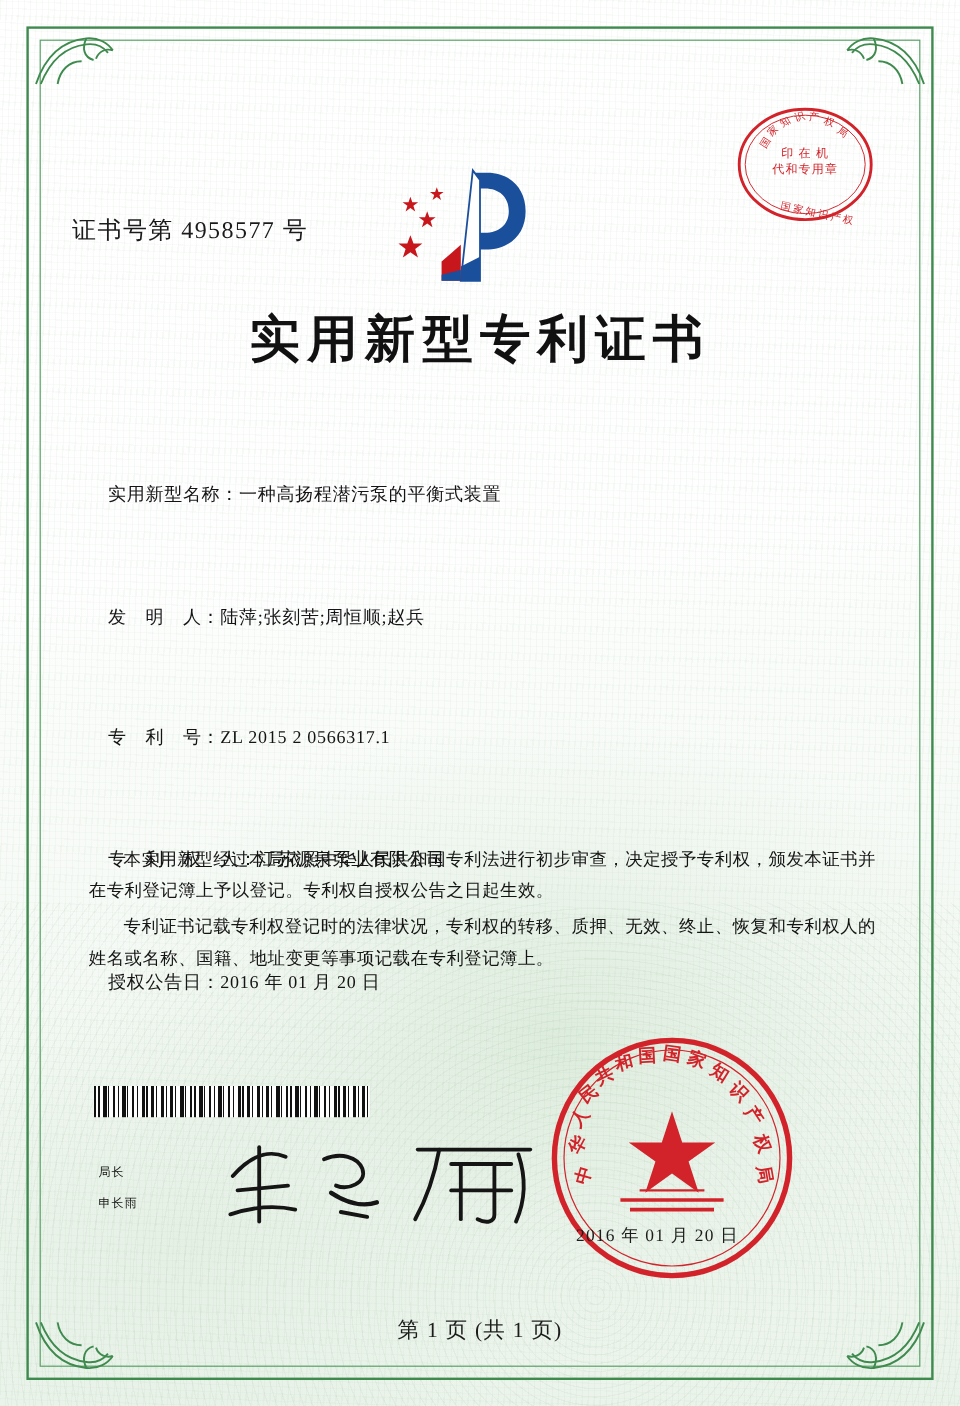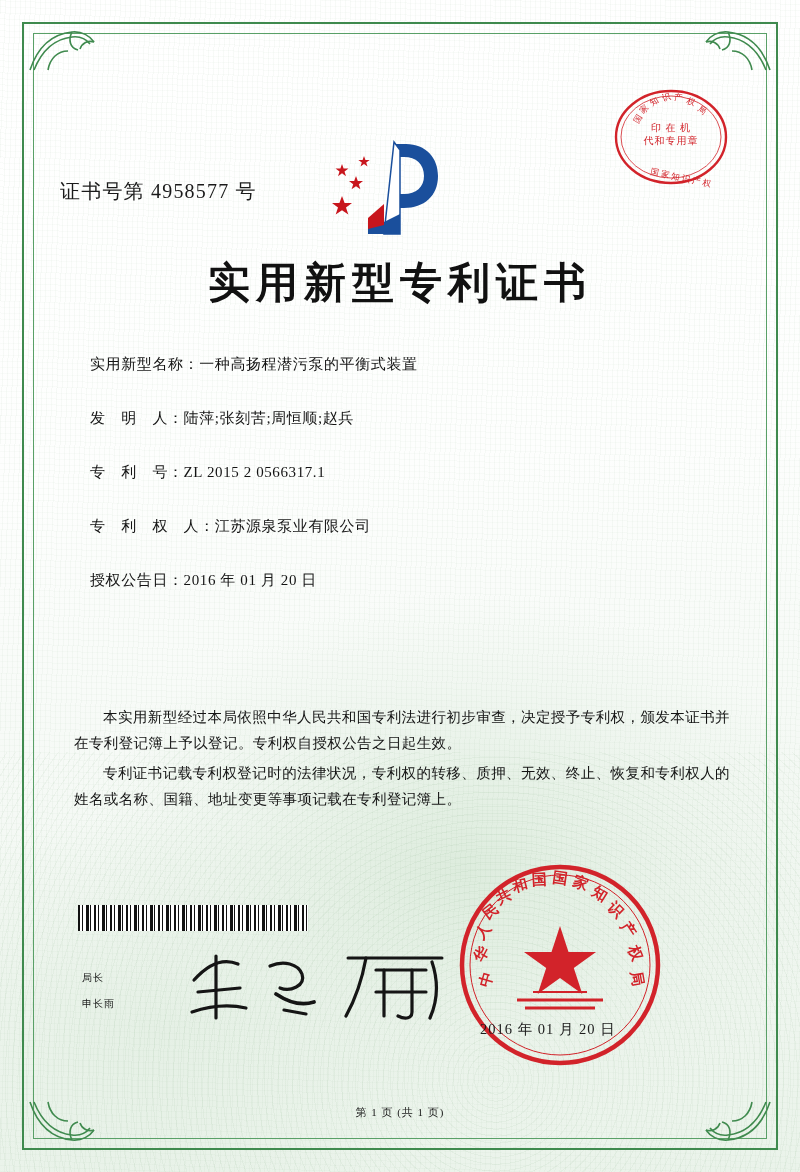--- a/index.html
+++ b/index.html
@@ -124,20 +124,21 @@
     margin-bottom: 35px;
     letter-spacing: 0.6px;
     white-space: nowrap;
   }
   .field-label {
     display: inline-block;
     margin-left: 16px;
   }
   .field-value {
     display: inline-block;
+    margin-top: 48px;
   }
 
   .paragraphs {
     position: absolute;
     left: 14px;
     right: 10px;
     top: 640px;
     font-size: 14.5px;
     line-height: 26px;
     color: #141414;
@@ -206,21 +207,21 @@
     font-size: 14.5px;
     color: #1c1c1c;
     letter-spacing: 1px;
   }
 
   .page-footer {
     position: absolute;
     left: 0; right: 0;
     bottom: -8px;
     text-align: center;
-    font-size: 11px;
+    font-size: 18px;
     color: #1c1c1c;
     letter-spacing: 1px;
   }
 </style>
 </head>
 <body>
 
 <div class="page">
   <div class="texture"></div>
   <div class="texture-bottom"></div>

